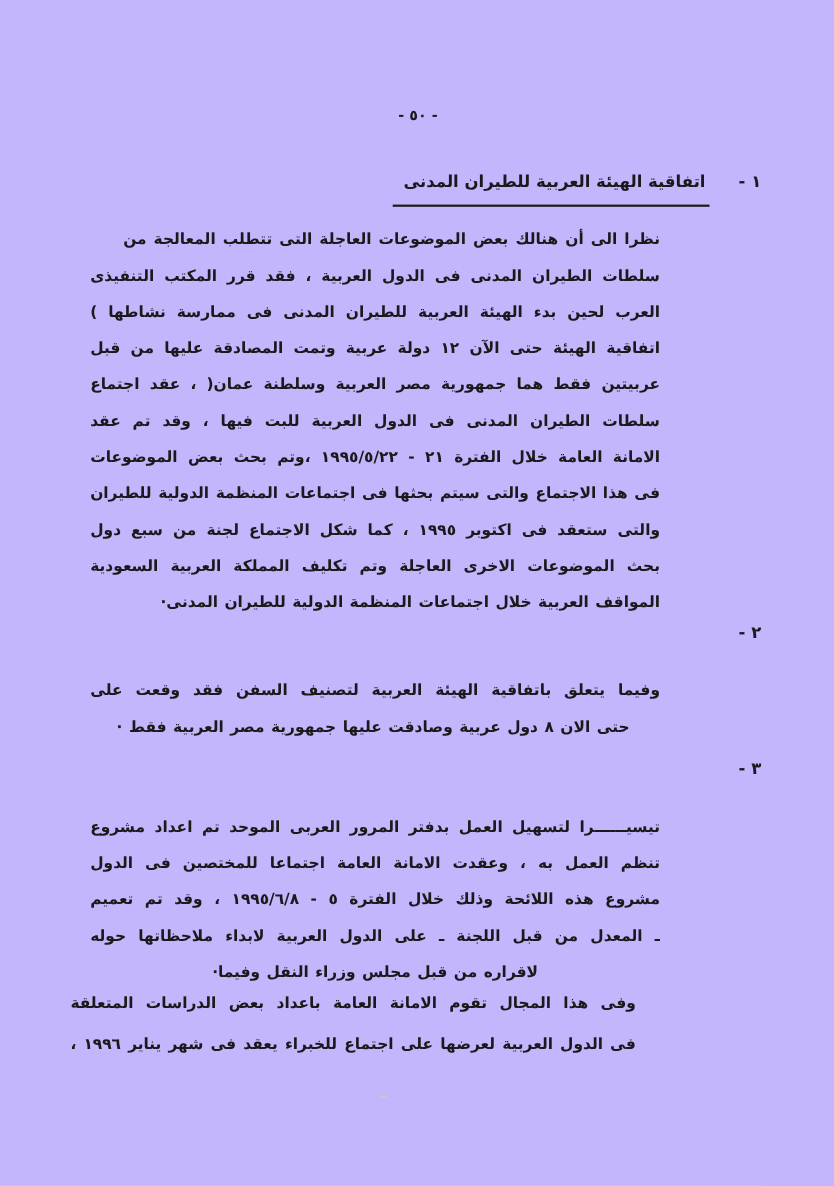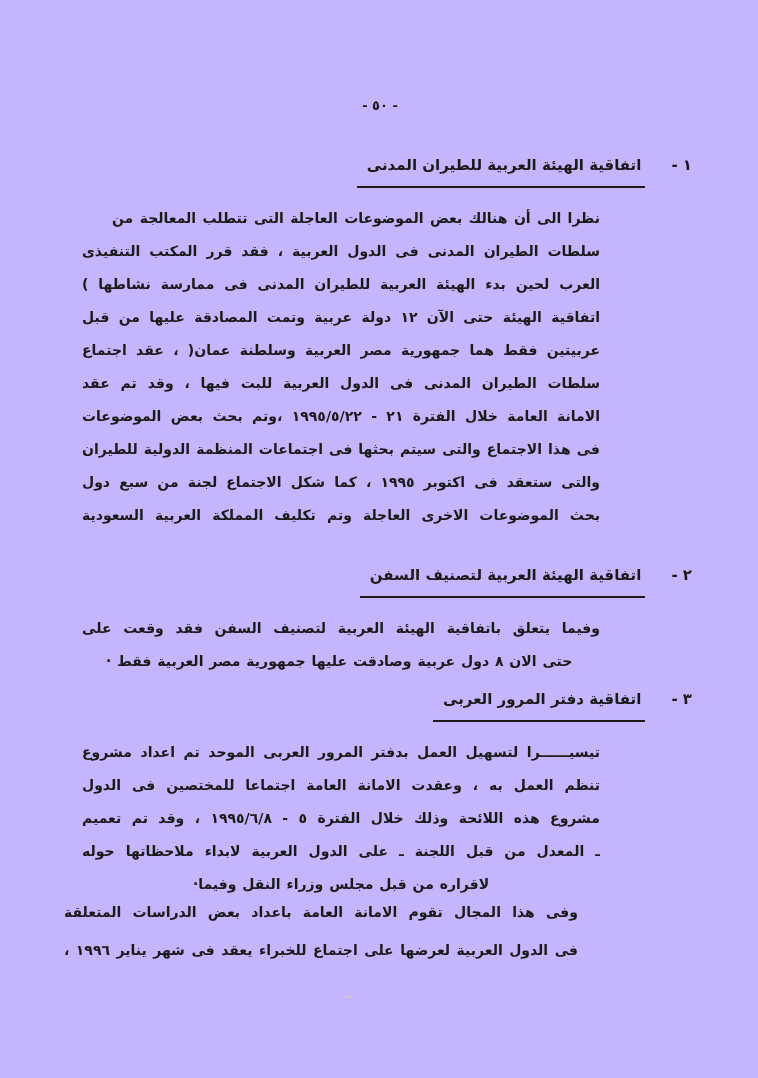--- a/index.html
+++ b/index.html
@@ -103,34 +103,33 @@
     <div class="ln first">نظرا الى أن هنالك بعض الموضوعات العاجلة التى تتطلب المعالجة من قبل</div>
     <div class="ln">سلطات الطيران المدنى فى الدول العربية ، فقد قرر المكتب التنفيذى لوزراء النقل</div>
     <div class="ln">العرب لحين بدء الهيئة العربية للطيران المدنى فى ممارسة نشاطها ) وقعت علـــــى</div>
     <div class="ln">اتفاقية الهيئة حتى الآن ١٢ دولة عربية وتمت المصادقة عليها من قبل دولتــــــــين</div>
     <div class="ln">عربيتين فقط هما جمهورية مصر العربية وسلطنة عمان( ، عقد اجتماع لمديــــــــرى</div>
     <div class="ln">سلطات الطيران المدنى فى الدول العربية للبت فيها ، وقد تم عقد الاجتماع بمقــــر</div>
     <div class="ln">الامانة العامة خلال الفترة ٢١ - ١٩٩٥/٥/٢٢ ،وتم بحث بعض الموضوعات العاجلــــة</div>
     <div class="ln">فى هذا الاجتماع والتى سيتم بحثها فى اجتماعات المنظمة الدولية للطيران المدنــــى</div>
     <div class="ln">والتى ستعقد فى اكتوبر ١٩٩٥ ، كما شكل الاجتماع لجنة من سبع دول عربية لمواصلـــة</div>
     <div class="ln">بحث الموضوعات الاخرى العاجلة وتم تكليف المملكة العربية السعودية للقيام بتنسيق</div>
+    <div class="ln end">المواقف العربية خلال اجتماعات المنظمة الدولية للطيران المدنى·</div>
   </div>
 
   <div class="heading" id="h2">
     <span class="num">٢ -</span>
-    <span class="title">اتفاقية الهيئة العربية لتصنيف السفن</span>
   </div>
   <div class="para" id="p2">
     <div class="ln">وفيما يتعلق باتفاقية الهيئة العربية لتصنيف السفن فقد وقعت على الاتفاقية</div>
     <div class="ln end-left">حتى الان ٨ دول عربية وصادقت عليها جمهورية مصر العربية فقط ·</div>
   </div>
 
   <div class="heading" id="h3">
     <span class="num">٣ -</span>
-    <span class="title">اتفاقية دفتر المرور العربى</span>
   </div>
   <div class="para" id="p3">
     <div class="ln">تيسيــــــرا لتسهيل العمل بدفتر المرور العربى الموحد تم اعداد مشروع للائحة</div>
     <div class="ln">تنظم العمل به ، وعقدت الامانة العامة اجتماعا للمختصين فى الدول العربية لمناقشة</div>
     <div class="ln">مشروع هذه اللائحة وذلك خلال الفترة ٥ - ١٩٩٥/٦/٨ ، وقد تم تعميم مشروع اللائحة</div>
     <div class="ln">ـ المعدل من قبل اللجنة ـ على الدول العربية لابداء ملاحظاتها حوله تمهيــــــــدا</div>
     <div class="ln end-center">لاقراره من قبل مجلس وزراء النقل وفيما·</div>
   </div>
 
   <div class="para" id="p4">

